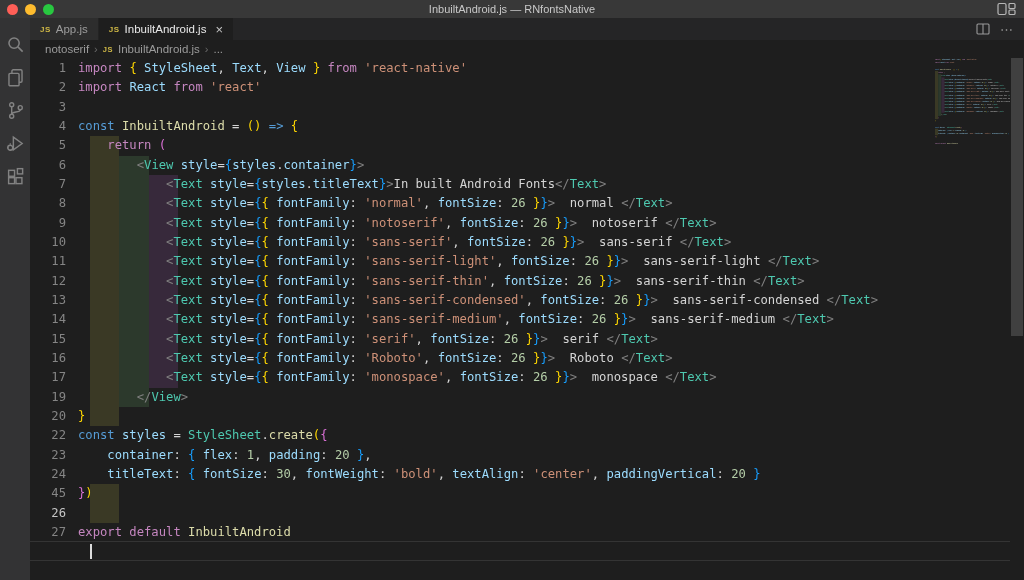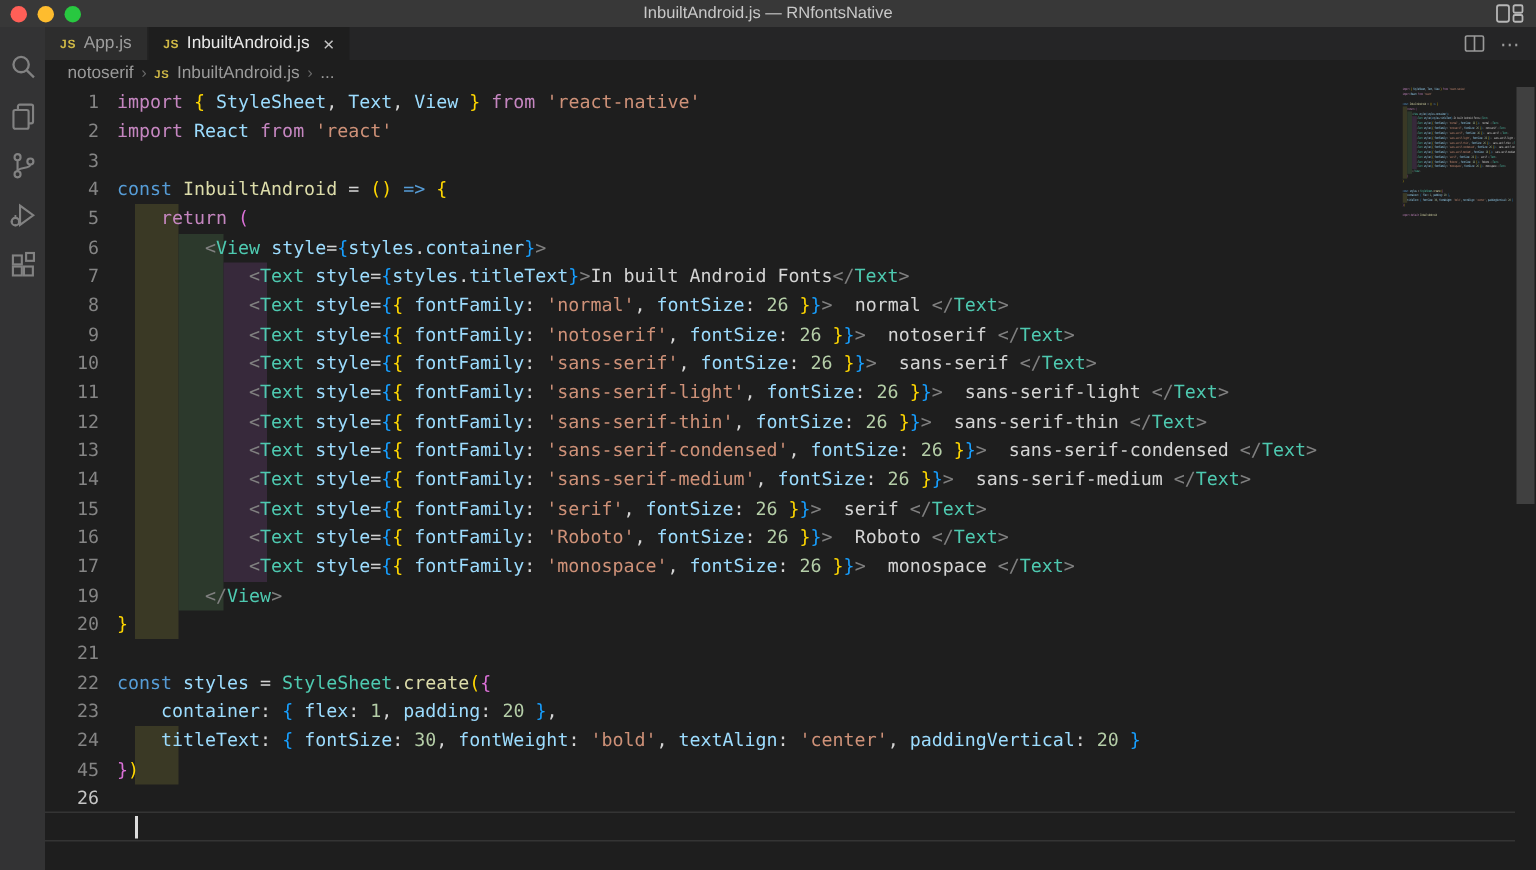--- a/index.html
+++ b/index.html
@@ -181,26 +181,26 @@
               <div class="line"><span class="ln">10</span><span class="lc"><span style="color: rgb(212, 212, 212);">            </span><span style="color: rgb(128, 128, 128);">&lt;</span><span style="color: rgb(78, 201, 176);">Text</span><span style="color: rgb(212, 212, 212);"> </span><span style="color: rgb(156, 220, 254);">style</span><span style="color: rgb(212, 212, 212);">=</span><span style="color: rgb(23, 159, 255);">{</span><span style="color: rgb(255, 215, 0);">{</span><span style="color: rgb(212, 212, 212);"> </span><span style="color: rgb(156, 220, 254);">fontFamily</span><span style="color: rgb(212, 212, 212);">: </span><span style="color: rgb(206, 145, 120);">'sans-serif'</span><span style="color: rgb(212, 212, 212);">, </span><span style="color: rgb(156, 220, 254);">fontSize</span><span style="color: rgb(212, 212, 212);">: </span><span style="color: rgb(181, 206, 168);">26</span><span style="color: rgb(212, 212, 212);"> </span><span style="color: rgb(255, 215, 0);">}</span><span style="color: rgb(23, 159, 255);">}</span><span style="color: rgb(128, 128, 128);">&gt;</span><span style="color: rgb(212, 212, 212);">  sans-serif </span><span style="color: rgb(128, 128, 128);">&lt;/</span><span style="color: rgb(78, 201, 176);">Text</span><span style="color: rgb(128, 128, 128);">&gt;</span></span></div>
               <div class="line"><span class="ln">11</span><span class="lc"><span style="color: rgb(212, 212, 212);">            </span><span style="color: rgb(128, 128, 128);">&lt;</span><span style="color: rgb(78, 201, 176);">Text</span><span style="color: rgb(212, 212, 212);"> </span><span style="color: rgb(156, 220, 254);">style</span><span style="color: rgb(212, 212, 212);">=</span><span style="color: rgb(23, 159, 255);">{</span><span style="color: rgb(255, 215, 0);">{</span><span style="color: rgb(212, 212, 212);"> </span><span style="color: rgb(156, 220, 254);">fontFamily</span><span style="color: rgb(212, 212, 212);">: </span><span style="color: rgb(206, 145, 120);">'sans-serif-light'</span><span style="color: rgb(212, 212, 212);">, </span><span style="color: rgb(156, 220, 254);">fontSize</span><span style="color: rgb(212, 212, 212);">: </span><span style="color: rgb(181, 206, 168);">26</span><span style="color: rgb(212, 212, 212);"> </span><span style="color: rgb(255, 215, 0);">}</span><span style="color: rgb(23, 159, 255);">}</span><span style="color: rgb(128, 128, 128);">&gt;</span><span style="color: rgb(212, 212, 212);">  sans-serif-light </span><span style="color: rgb(128, 128, 128);">&lt;/</span><span style="color: rgb(78, 201, 176);">Text</span><span style="color: rgb(128, 128, 128);">&gt;</span></span></div>
               <div class="line"><span class="ln">12</span><span class="lc"><span style="color: rgb(212, 212, 212);">            </span><span style="color: rgb(128, 128, 128);">&lt;</span><span style="color: rgb(78, 201, 176);">Text</span><span style="color: rgb(212, 212, 212);"> </span><span style="color: rgb(156, 220, 254);">style</span><span style="color: rgb(212, 212, 212);">=</span><span style="color: rgb(23, 159, 255);">{</span><span style="color: rgb(255, 215, 0);">{</span><span style="color: rgb(212, 212, 212);"> </span><span style="color: rgb(156, 220, 254);">fontFamily</span><span style="color: rgb(212, 212, 212);">: </span><span style="color: rgb(206, 145, 120);">'sans-serif-thin'</span><span style="color: rgb(212, 212, 212);">, </span><span style="color: rgb(156, 220, 254);">fontSize</span><span style="color: rgb(212, 212, 212);">: </span><span style="color: rgb(181, 206, 168);">26</span><span style="color: rgb(212, 212, 212);"> </span><span style="color: rgb(255, 215, 0);">}</span><span style="color: rgb(23, 159, 255);">}</span><span style="color: rgb(128, 128, 128);">&gt;</span><span style="color: rgb(212, 212, 212);">  sans-serif-thin </span><span style="color: rgb(128, 128, 128);">&lt;/</span><span style="color: rgb(78, 201, 176);">Text</span><span style="color: rgb(128, 128, 128);">&gt;</span></span></div>
               <div class="line"><span class="ln">13</span><span class="lc"><span style="color: rgb(212, 212, 212);">            </span><span style="color: rgb(128, 128, 128);">&lt;</span><span style="color: rgb(78, 201, 176);">Text</span><span style="color: rgb(212, 212, 212);"> </span><span style="color: rgb(156, 220, 254);">style</span><span style="color: rgb(212, 212, 212);">=</span><span style="color: rgb(23, 159, 255);">{</span><span style="color: rgb(255, 215, 0);">{</span><span style="color: rgb(212, 212, 212);"> </span><span style="color: rgb(156, 220, 254);">fontFamily</span><span style="color: rgb(212, 212, 212);">: </span><span style="color: rgb(206, 145, 120);">'sans-serif-condensed'</span><span style="color: rgb(212, 212, 212);">, </span><span style="color: rgb(156, 220, 254);">fontSize</span><span style="color: rgb(212, 212, 212);">: </span><span style="color: rgb(181, 206, 168);">26</span><span style="color: rgb(212, 212, 212);"> </span><span style="color: rgb(255, 215, 0);">}</span><span style="color: rgb(23, 159, 255);">}</span><span style="color: rgb(128, 128, 128);">&gt;</span><span style="color: rgb(212, 212, 212);">  sans-serif-condensed </span><span style="color: rgb(128, 128, 128);">&lt;/</span><span style="color: rgb(78, 201, 176);">Text</span><span style="color: rgb(128, 128, 128);">&gt;</span></span></div>
               <div class="line"><span class="ln">14</span><span class="lc"><span style="color: rgb(212, 212, 212);">            </span><span style="color: rgb(128, 128, 128);">&lt;</span><span style="color: rgb(78, 201, 176);">Text</span><span style="color: rgb(212, 212, 212);"> </span><span style="color: rgb(156, 220, 254);">style</span><span style="color: rgb(212, 212, 212);">=</span><span style="color: rgb(23, 159, 255);">{</span><span style="color: rgb(255, 215, 0);">{</span><span style="color: rgb(212, 212, 212);"> </span><span style="color: rgb(156, 220, 254);">fontFamily</span><span style="color: rgb(212, 212, 212);">: </span><span style="color: rgb(206, 145, 120);">'sans-serif-medium'</span><span style="color: rgb(212, 212, 212);">, </span><span style="color: rgb(156, 220, 254);">fontSize</span><span style="color: rgb(212, 212, 212);">: </span><span style="color: rgb(181, 206, 168);">26</span><span style="color: rgb(212, 212, 212);"> </span><span style="color: rgb(255, 215, 0);">}</span><span style="color: rgb(23, 159, 255);">}</span><span style="color: rgb(128, 128, 128);">&gt;</span><span style="color: rgb(212, 212, 212);">  sans-serif-medium </span><span style="color: rgb(128, 128, 128);">&lt;/</span><span style="color: rgb(78, 201, 176);">Text</span><span style="color: rgb(128, 128, 128);">&gt;</span></span></div>
               <div class="line"><span class="ln">15</span><span class="lc"><span style="color: rgb(212, 212, 212);">            </span><span style="color: rgb(128, 128, 128);">&lt;</span><span style="color: rgb(78, 201, 176);">Text</span><span style="color: rgb(212, 212, 212);"> </span><span style="color: rgb(156, 220, 254);">style</span><span style="color: rgb(212, 212, 212);">=</span><span style="color: rgb(23, 159, 255);">{</span><span style="color: rgb(255, 215, 0);">{</span><span style="color: rgb(212, 212, 212);"> </span><span style="color: rgb(156, 220, 254);">fontFamily</span><span style="color: rgb(212, 212, 212);">: </span><span style="color: rgb(206, 145, 120);">'serif'</span><span style="color: rgb(212, 212, 212);">, </span><span style="color: rgb(156, 220, 254);">fontSize</span><span style="color: rgb(212, 212, 212);">: </span><span style="color: rgb(181, 206, 168);">26</span><span style="color: rgb(212, 212, 212);"> </span><span style="color: rgb(255, 215, 0);">}</span><span style="color: rgb(23, 159, 255);">}</span><span style="color: rgb(128, 128, 128);">&gt;</span><span style="color: rgb(212, 212, 212);">  serif </span><span style="color: rgb(128, 128, 128);">&lt;/</span><span style="color: rgb(78, 201, 176);">Text</span><span style="color: rgb(128, 128, 128);">&gt;</span></span></div>
               <div class="line"><span class="ln">16</span><span class="lc"><span style="color: rgb(212, 212, 212);">            </span><span style="color: rgb(128, 128, 128);">&lt;</span><span style="color: rgb(78, 201, 176);">Text</span><span style="color: rgb(212, 212, 212);"> </span><span style="color: rgb(156, 220, 254);">style</span><span style="color: rgb(212, 212, 212);">=</span><span style="color: rgb(23, 159, 255);">{</span><span style="color: rgb(255, 215, 0);">{</span><span style="color: rgb(212, 212, 212);"> </span><span style="color: rgb(156, 220, 254);">fontFamily</span><span style="color: rgb(212, 212, 212);">: </span><span style="color: rgb(206, 145, 120);">'Roboto'</span><span style="color: rgb(212, 212, 212);">, </span><span style="color: rgb(156, 220, 254);">fontSize</span><span style="color: rgb(212, 212, 212);">: </span><span style="color: rgb(181, 206, 168);">26</span><span style="color: rgb(212, 212, 212);"> </span><span style="color: rgb(255, 215, 0);">}</span><span style="color: rgb(23, 159, 255);">}</span><span style="color: rgb(128, 128, 128);">&gt;</span><span style="color: rgb(212, 212, 212);">  Roboto </span><span style="color: rgb(128, 128, 128);">&lt;/</span><span style="color: rgb(78, 201, 176);">Text</span><span style="color: rgb(128, 128, 128);">&gt;</span></span></div>
               <div class="line"><span class="ln">17</span><span class="lc"><span style="color: rgb(212, 212, 212);">            </span><span style="color: rgb(128, 128, 128);">&lt;</span><span style="color: rgb(78, 201, 176);">Text</span><span style="color: rgb(212, 212, 212);"> </span><span style="color: rgb(156, 220, 254);">style</span><span style="color: rgb(212, 212, 212);">=</span><span style="color: rgb(23, 159, 255);">{</span><span style="color: rgb(255, 215, 0);">{</span><span style="color: rgb(212, 212, 212);"> </span><span style="color: rgb(156, 220, 254);">fontFamily</span><span style="color: rgb(212, 212, 212);">: </span><span style="color: rgb(206, 145, 120);">'monospace'</span><span style="color: rgb(212, 212, 212);">, </span><span style="color: rgb(156, 220, 254);">fontSize</span><span style="color: rgb(212, 212, 212);">: </span><span style="color: rgb(181, 206, 168);">26</span><span style="color: rgb(212, 212, 212);"> </span><span style="color: rgb(255, 215, 0);">}</span><span style="color: rgb(23, 159, 255);">}</span><span style="color: rgb(128, 128, 128);">&gt;</span><span style="color: rgb(212, 212, 212);">  monospace </span><span style="color: rgb(128, 128, 128);">&lt;/</span><span style="color: rgb(78, 201, 176);">Text</span><span style="color: rgb(128, 128, 128);">&gt;</span></span></div>
               <div class="line"><span class="ln">19</span><span class="lc"><span style="color: rgb(212, 212, 212);">        </span><span style="color: rgb(128, 128, 128);">&lt;/</span><span style="color: rgb(78, 201, 176);">View</span><span style="color: rgb(128, 128, 128);">&gt;</span></span></div>
               <div class="line"><span class="ln">20</span><span class="lc"><span style="color: rgb(255, 215, 0);">}</span></span></div>
-              <div class="line"><span class="ln">21</span><span class="lc"></span></div>
               <div class="line"><span class="ln">22</span><span class="lc"><span style="color: rgb(86, 156, 214);">const </span><span style="color: rgb(156, 220, 254);">styles</span><span style="color: rgb(212, 212, 212);"> = </span><span style="color: rgb(78, 201, 176);">StyleSheet</span><span style="color: rgb(212, 212, 212);">.</span><span style="color: rgb(220, 220, 170);">create</span><span style="color: rgb(255, 215, 0);">(</span><span style="color: rgb(218, 112, 214);">{</span></span></div>
               <div class="line"><span class="ln">23</span><span class="lc"><span style="color: rgb(212, 212, 212);">    </span><span style="color: rgb(156, 220, 254);">container</span><span style="color: rgb(212, 212, 212);">: </span><span style="color: rgb(23, 159, 255);">{</span><span style="color: rgb(212, 212, 212);"> </span><span style="color: rgb(156, 220, 254);">flex</span><span style="color: rgb(212, 212, 212);">: </span><span style="color: rgb(181, 206, 168);">1</span><span style="color: rgb(212, 212, 212);">, </span><span style="color: rgb(156, 220, 254);">padding</span><span style="color: rgb(212, 212, 212);">: </span><span style="color: rgb(181, 206, 168);">20</span><span style="color: rgb(212, 212, 212);"> </span><span style="color: rgb(23, 159, 255);">}</span><span style="color: rgb(212, 212, 212);">,</span></span></div>
               <div class="line"><span class="ln">24</span><span class="lc"><span style="color: rgb(212, 212, 212);">    </span><span style="color: rgb(156, 220, 254);">titleText</span><span style="color: rgb(212, 212, 212);">: </span><span style="color: rgb(23, 159, 255);">{</span><span style="color: rgb(212, 212, 212);"> </span><span style="color: rgb(156, 220, 254);">fontSize</span><span style="color: rgb(212, 212, 212);">: </span><span style="color: rgb(181, 206, 168);">30</span><span style="color: rgb(212, 212, 212);">, </span><span style="color: rgb(156, 220, 254);">fontWeight</span><span style="color: rgb(212, 212, 212);">: </span><span style="color: rgb(206, 145, 120);">'bold'</span><span style="color: rgb(212, 212, 212);">, </span><span style="color: rgb(156, 220, 254);">textAlign</span><span style="color: rgb(212, 212, 212);">: </span><span style="color: rgb(206, 145, 120);">'center'</span><span style="color: rgb(212, 212, 212);">, </span><span style="color: rgb(156, 220, 254);">paddingVertical</span><span style="color: rgb(212, 212, 212);">: </span><span style="color: rgb(181, 206, 168);">20</span><span style="color: rgb(212, 212, 212);"> </span><span style="color: rgb(23, 159, 255);">}</span></span></div>
               <div class="line"><span class="ln">45</span><span class="lc"><span style="color: rgb(218, 112, 214);">}</span><span style="color: rgb(255, 215, 0);">)</span></span></div>
               <div class="line"><span class="ln cur">26</span><span class="lc"></span></div>
+              <div class="line"><span class="ln">27</span><span class="lc"><span style="color: rgb(197, 134, 192);">export default </span><span style="color: rgb(220, 220, 170);">InbuiltAndroid</span></span></div>
             </div>
           </div>
         <div class="cursor" id="cursor" style="left: 60px; top: 486.325px;"></div>
         <div class="minimap">
           <div class="mini-inner codefont" id="mini-code">
               <div class="guides">
                 <div style="left: 0px; top: 78.332px; width: 29.4px; height: 289.995px; background: rgb(58, 57, 37);"></div>
                 <div style="left: 29.4px; top: 97.665px; width: 29.4px; height: 251.329px; background: rgb(44, 57, 44);"></div>
                 <div style="left: 58.8px; top: 116.998px; width: 29.4px; height: 212.663px; background: rgb(55, 41, 59);"></div>
                 <div style="left: 0px; top: 426.326px; width: 29.4px; height: 38.666px; background: rgb(58, 57, 37);"></div>

